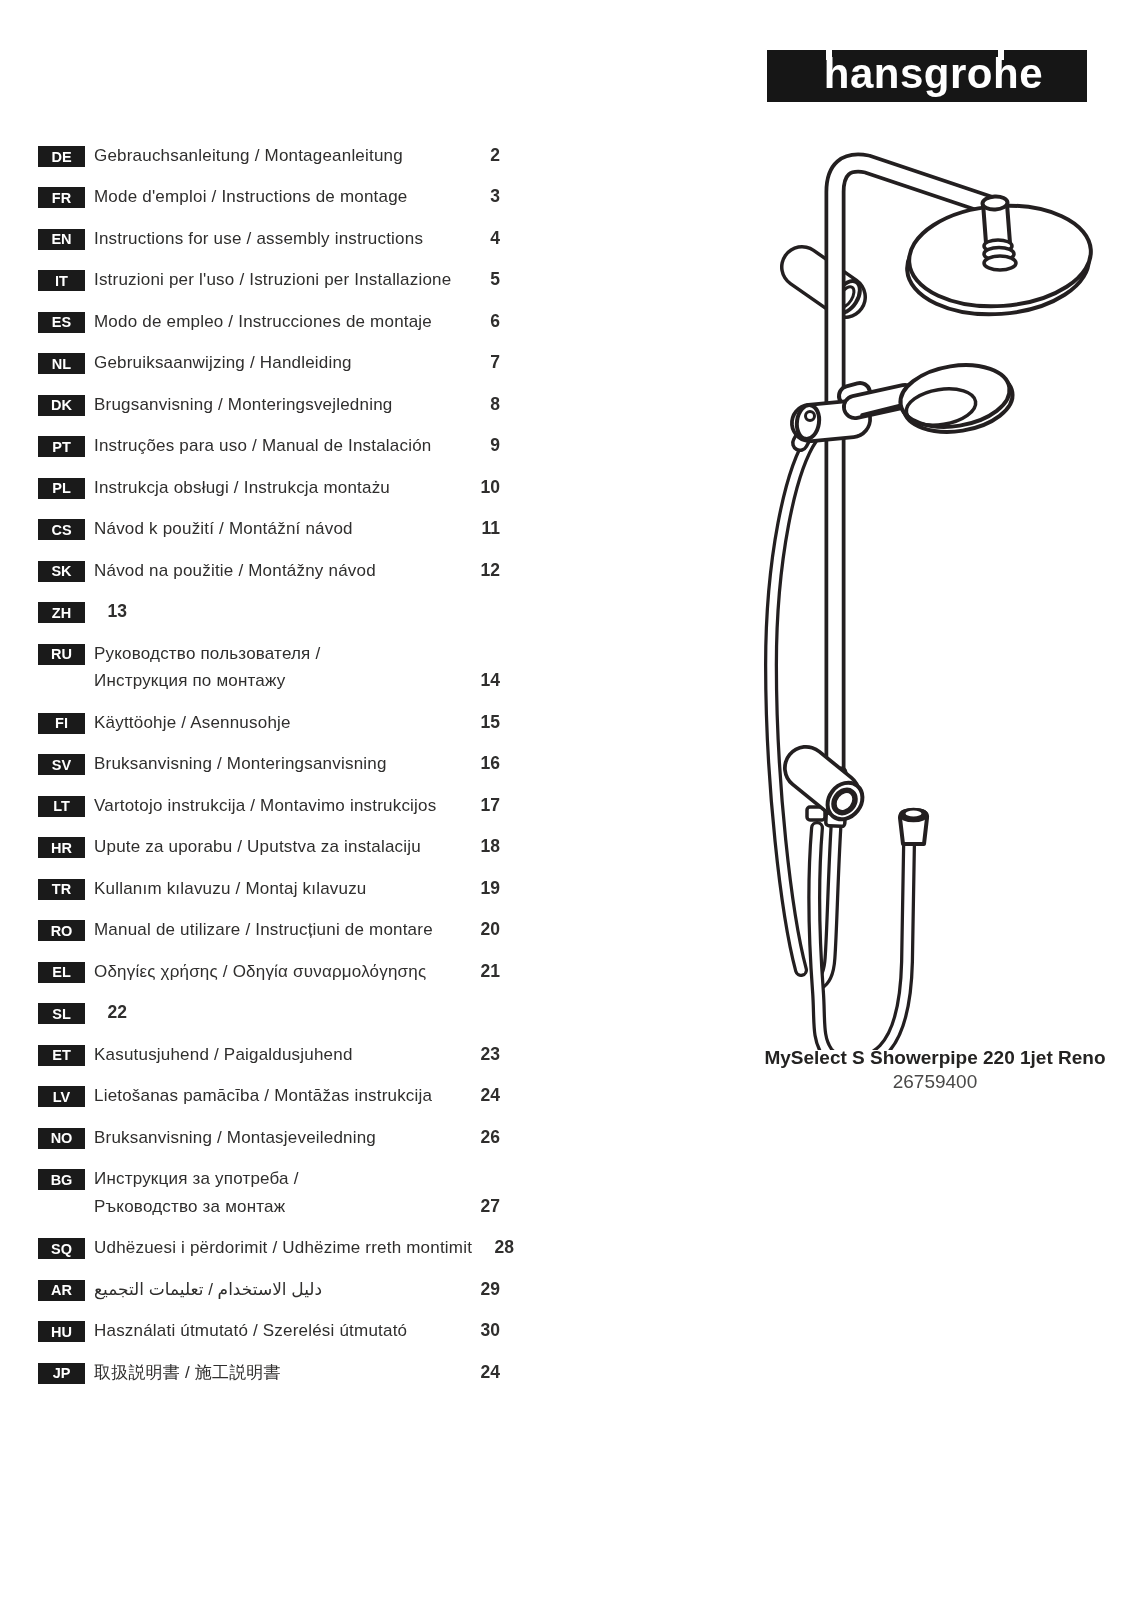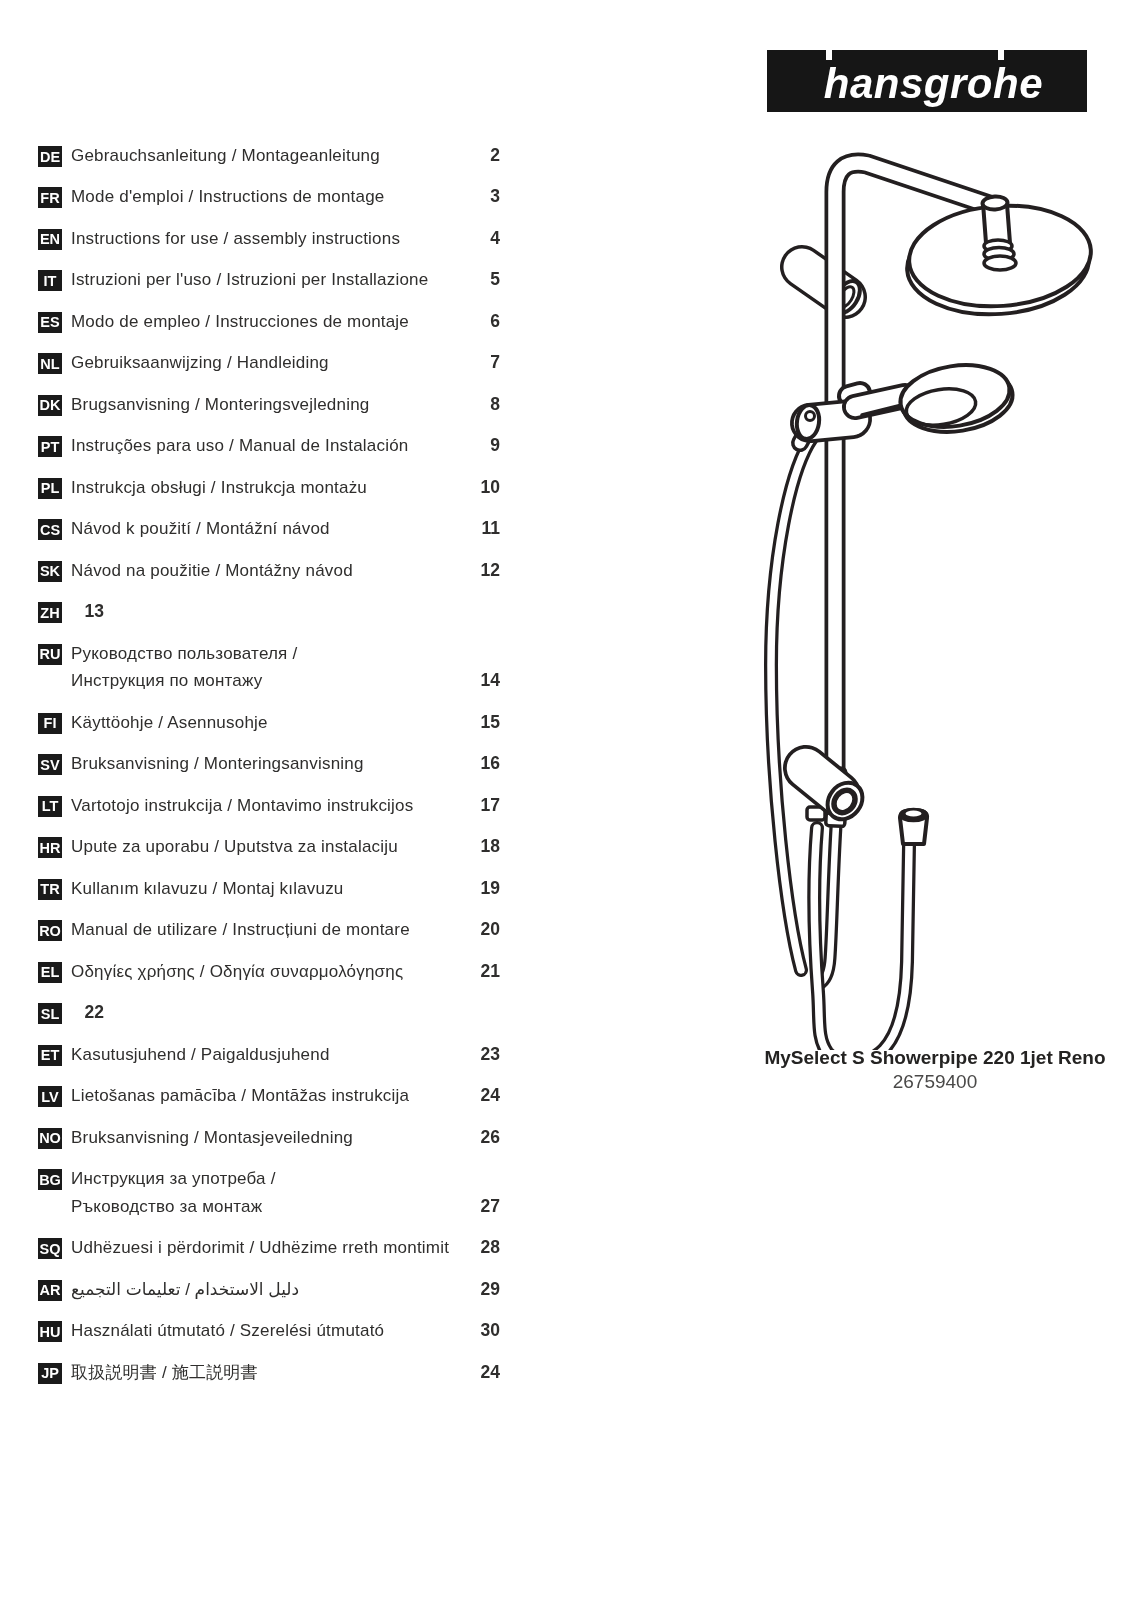--- a/index.html
+++ b/index.html
@@ -3,41 +3,40 @@
 <meta charset="utf-8">
 <style>
   html,body{margin:0;padding:0;}
   body{
     width:1132px;height:1600px;position:relative;background:#ffffff;
     font-family:"Liberation Sans","DejaVu Sans",sans-serif;
     color:#2f2e2d;overflow:hidden;
   }
   
   .logo-box{
-    position:absolute;left:767px;top:50px;width:320px;height:62px;
+    position:absolute;left:767px;top:50px;width:320px;height:52px;
     background:#161616;
-    font-style:italic;
   }
   .logo-text{
     position:absolute;right:44px;bottom:7px;color:#ffffff;
     font-size:42px;font-weight:700;letter-spacing:0.5px;line-height:1;
   }
   .logo-slit{
     position:absolute;top:-3px;width:6px;height:13px;background:#ffffff;
   }
   .logo-slit.s1{left:59px;}
   .logo-slit.s2{left:231px;}
   
   .toc{
     position:absolute;left:38px;top:142px;width:462px;
   }
   .toc-row{display:flex;align-items:flex-end;margin-bottom:13.9px;}
   .badge{
     align-self:flex-start;margin-top:4px;flex:none;
-    width:24px;height:21px;background:#1a1a1a;color:#ffffff;
+    width:47px;height:21px;background:#1a1a1a;color:#ffffff;
     font-weight:700;font-size:14.5px;
     display:flex;align-items:center;justify-content:center;
   }
   .toc-label{
     flex:1;margin-left:9px;font-size:17px;line-height:27.6px;
     color:#2f2e2d;letter-spacing:0.2px;white-space:nowrap;overflow:visible;
   }
   .toc-page{
     flex:none;width:42px;text-align:right;font-weight:700;
     font-size:17.5px;line-height:27.6px;color:#2f2e2d;

